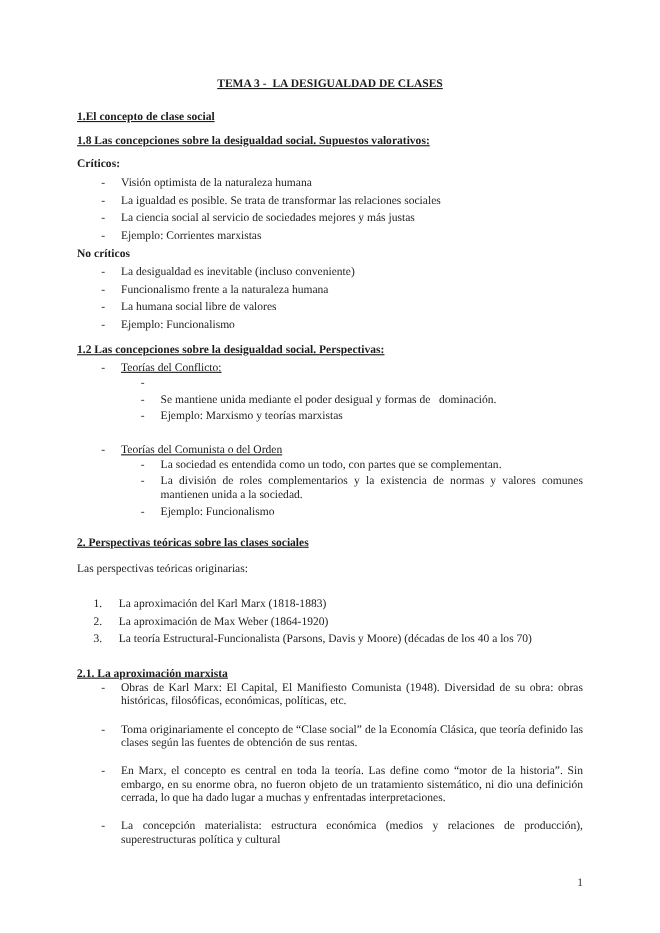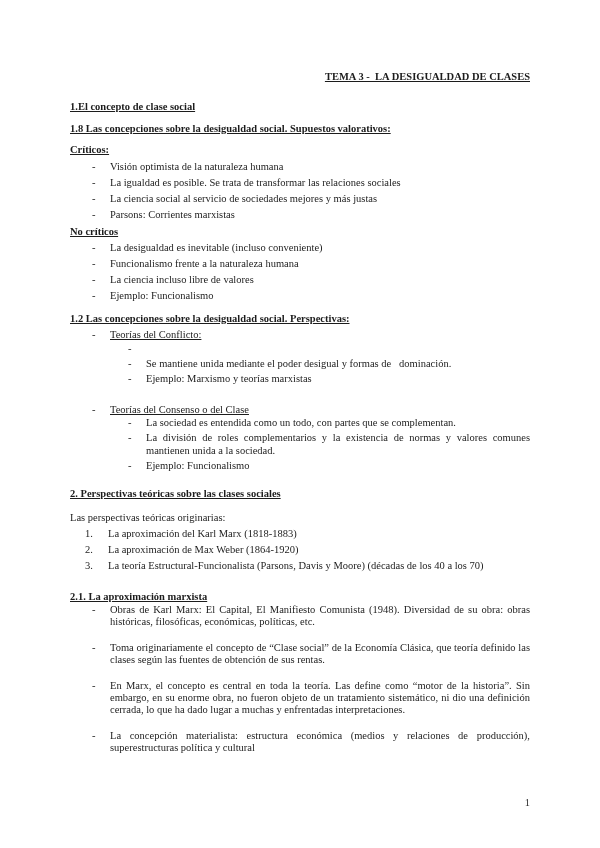--- a/index.html
+++ b/index.html
@@ -9,32 +9,32 @@
     background:#ffffff;
     color:#1c1c1c;
     font-family:"Liberation Serif","DejaVu Serif",serif;
     font-size:10.5px;
     line-height:12.4px;
     overflow:hidden;
   }
   .content{position:absolute;left:70px;top:71px;width:460px;}
   .u{text-decoration:underline;}
   .doc-title{
-    text-align:right;
+    text-align:center;
     font-weight:bold;
     text-decoration:underline;
     white-space:pre-wrap;
     margin-bottom:18px;
   }
   .h-sec{font-weight:bold;text-decoration:underline;margin-bottom:9px;}
-  .g-head{font-weight:bold;text-decoration:underline;margin-bottom:4px;}
+  .g-head{font-weight:bold;margin-bottom:4px;}
   #nocrit-head{margin-top:5px;}
   #h12{margin-top:10px;margin-bottom:4px;}
   #h2{margin-top:16px;margin-bottom:11px;}
-  #intro{margin-bottom:4px;}
+  #intro{margin-bottom:20px;}
   #h21{margin-top:18px;margin-bottom:1px;}
   .li{display:flex;align-items:flex-start;margin-bottom:3.6px;}
   .li1{padding-left:22px;}
   .li2{padding-left:58px;margin-bottom:2.6px;}
   .li-head{margin-bottom:1.5px;}
   .lin{padding-left:15px;}
   .m1{flex:0 0 18px;width:18px;}
   .mn{flex:0 0 23px;width:23px;}
   .li-text{flex:1;}
   .just{text-align:justify;}
@@ -63,37 +63,37 @@
       <div class="li li1">
         <span class="m1">-</span>
         <span class="li-text">La igualdad es posible. Se trata de transformar las relaciones sociales</span>
       </div>
       <div class="li li1">
         <span class="m1">-</span>
         <span class="li-text">La ciencia social al servicio de sociedades mejores y más justas</span>
       </div>
       <div class="li li1">
         <span class="m1">-</span>
-        <span class="li-text">Parsons: Corrientes marxistas</span>
+        <span class="li-text">Ejemplo: Corrientes marxistas</span>
       </div>
     </div>
 
     <div class="g-head" id="nocrit-head">No críticos</div>
     <div>
       <div class="li li1">
         <span class="m1">-</span>
         <span class="li-text">La desigualdad es inevitable (incluso conveniente)</span>
       </div>
       <div class="li li1">
         <span class="m1">-</span>
         <span class="li-text">Funcionalismo frente a la naturaleza humana</span>
       </div>
       <div class="li li1">
         <span class="m1">-</span>
-        <span class="li-text">La ciencia incluso libre de valores</span>
+        <span class="li-text">La humana social libre de valores</span>
       </div>
       <div class="li li1">
         <span class="m1">-</span>
         <span class="li-text">Ejemplo: Funcionalismo</span>
       </div>
     </div>
 
     <div class="h-sec" id="h12">1.2 Las concepciones sobre la desigualdad social. Perspectivas:</div>
 
     <div>
@@ -110,21 +110,21 @@
       </div>
       <div class="li li2">
         <span class="m1">-</span>
         <span class="li-text">Ejemplo: Marxismo y teorías marxistas</span>
       </div>
     </div>
 
     <div class="group-consenso">
       <div class="li li1 li-head">
         <span class="m1">-</span>
-        <span class="li-text u">Teorías del Consenso o del Clase</span>
+        <span class="li-text u">Teorías del Comunista o del Orden</span>
       </div>
       <div class="li li2">
         <span class="m1">-</span>
         <span class="li-text">La sociedad es entendida como un todo, con partes que se complementan.</span>
       </div>
       <div class="li li2">
         <span class="m1">-</span>
         <span class="li-text just">La división de roles complementarios y la existencia de normas y valores comunes mantienen unida a la sociedad.</span>
       </div>
       <div class="li li2">

